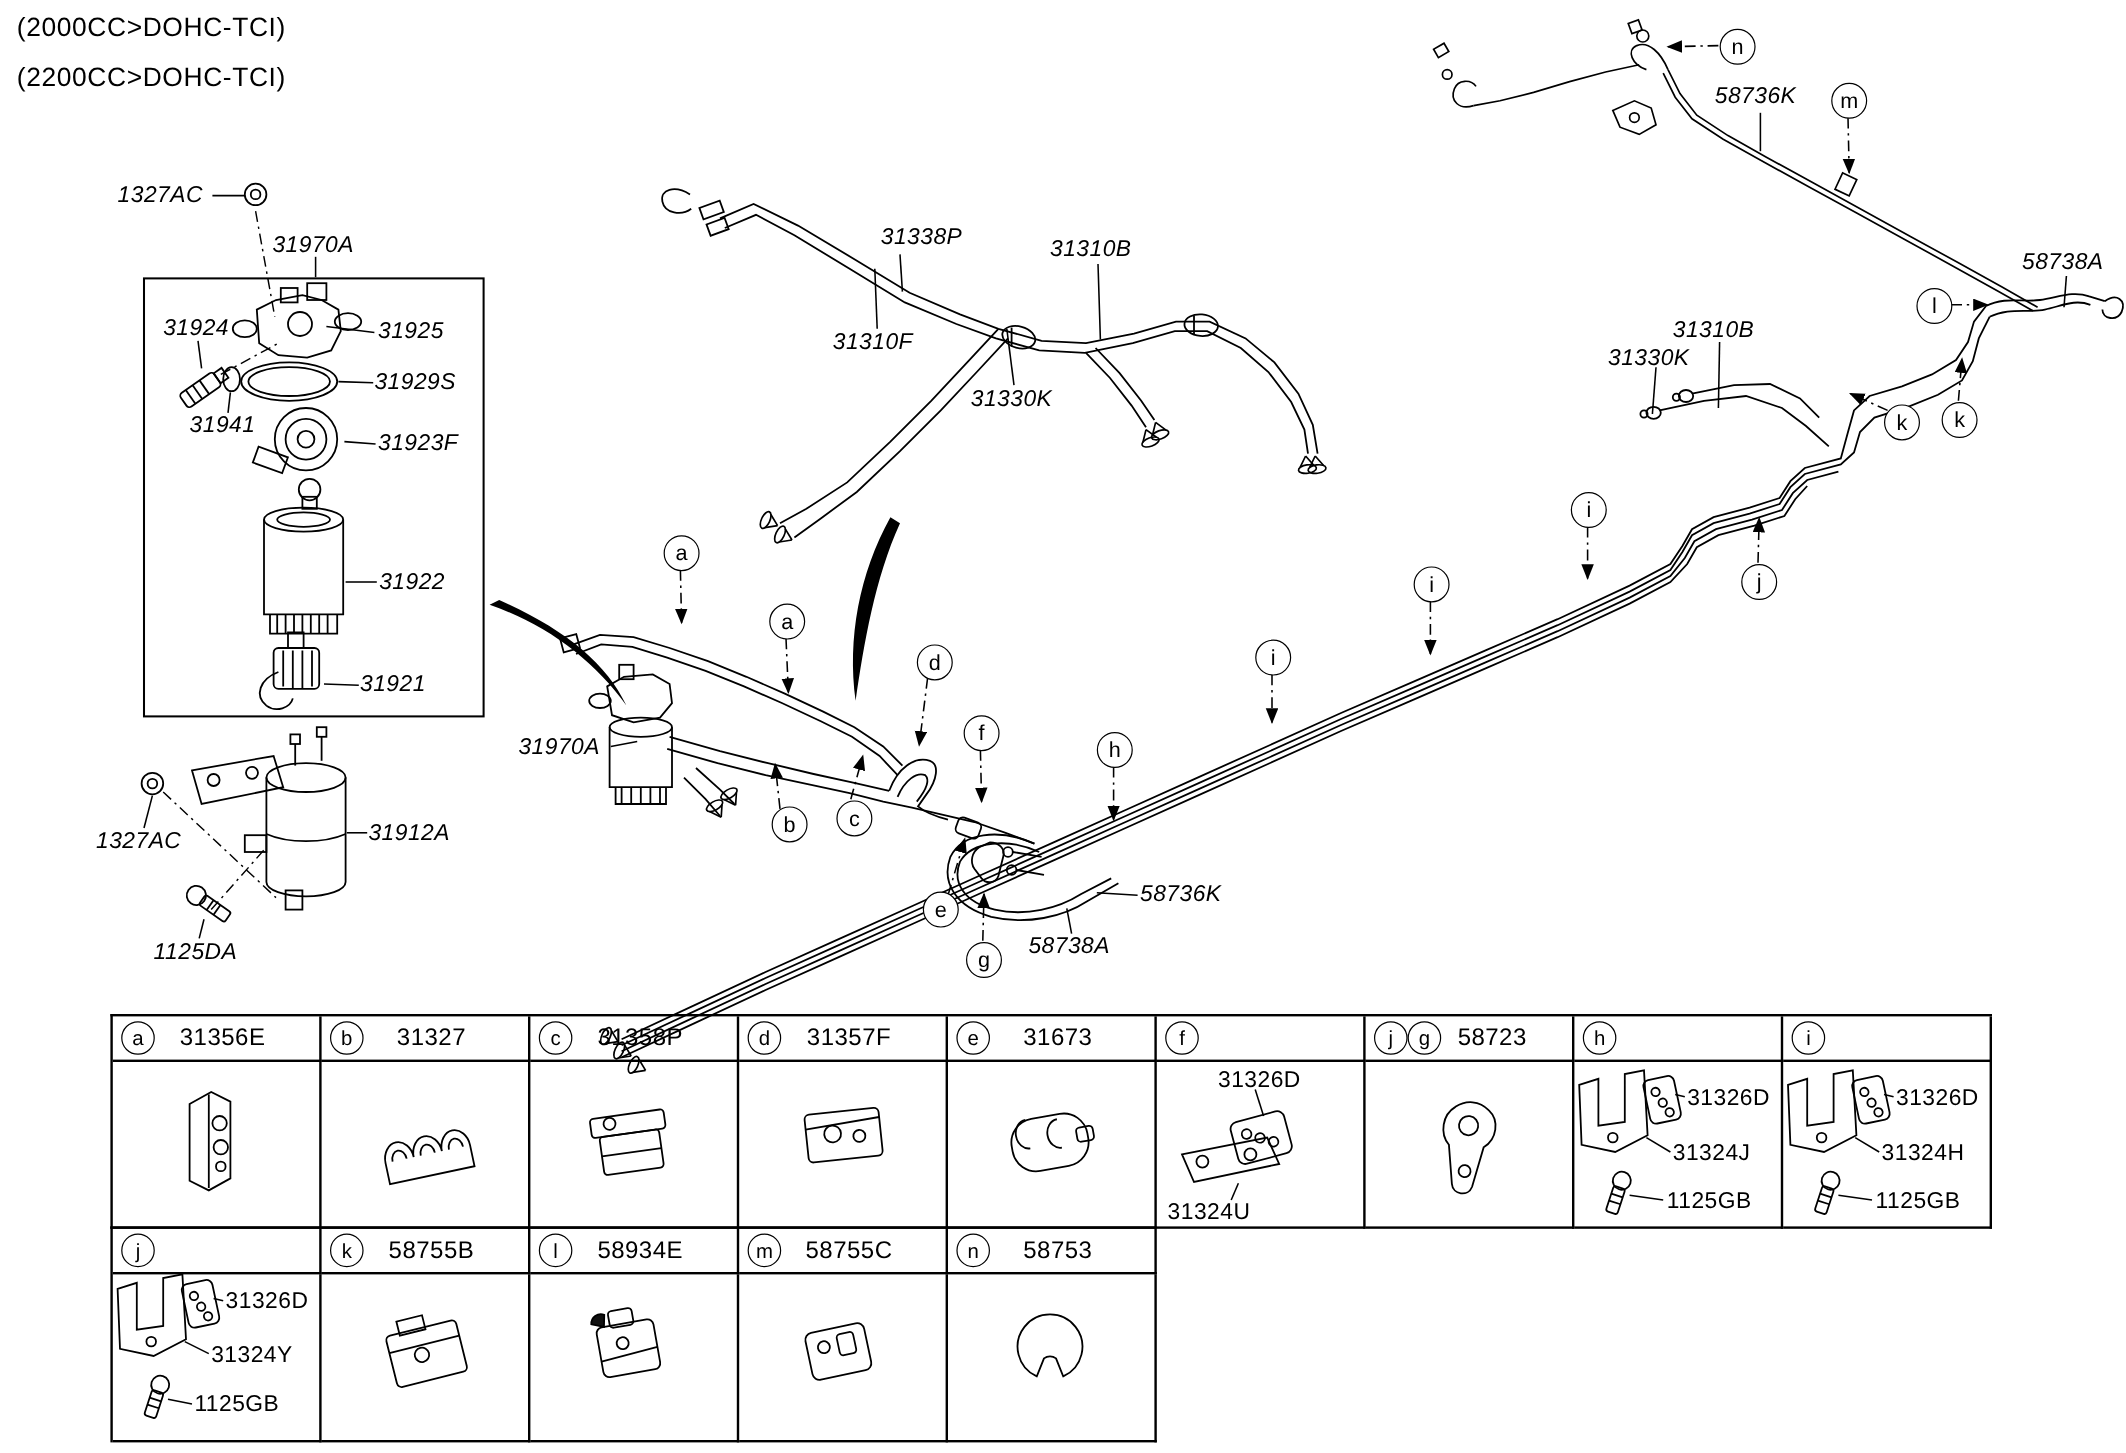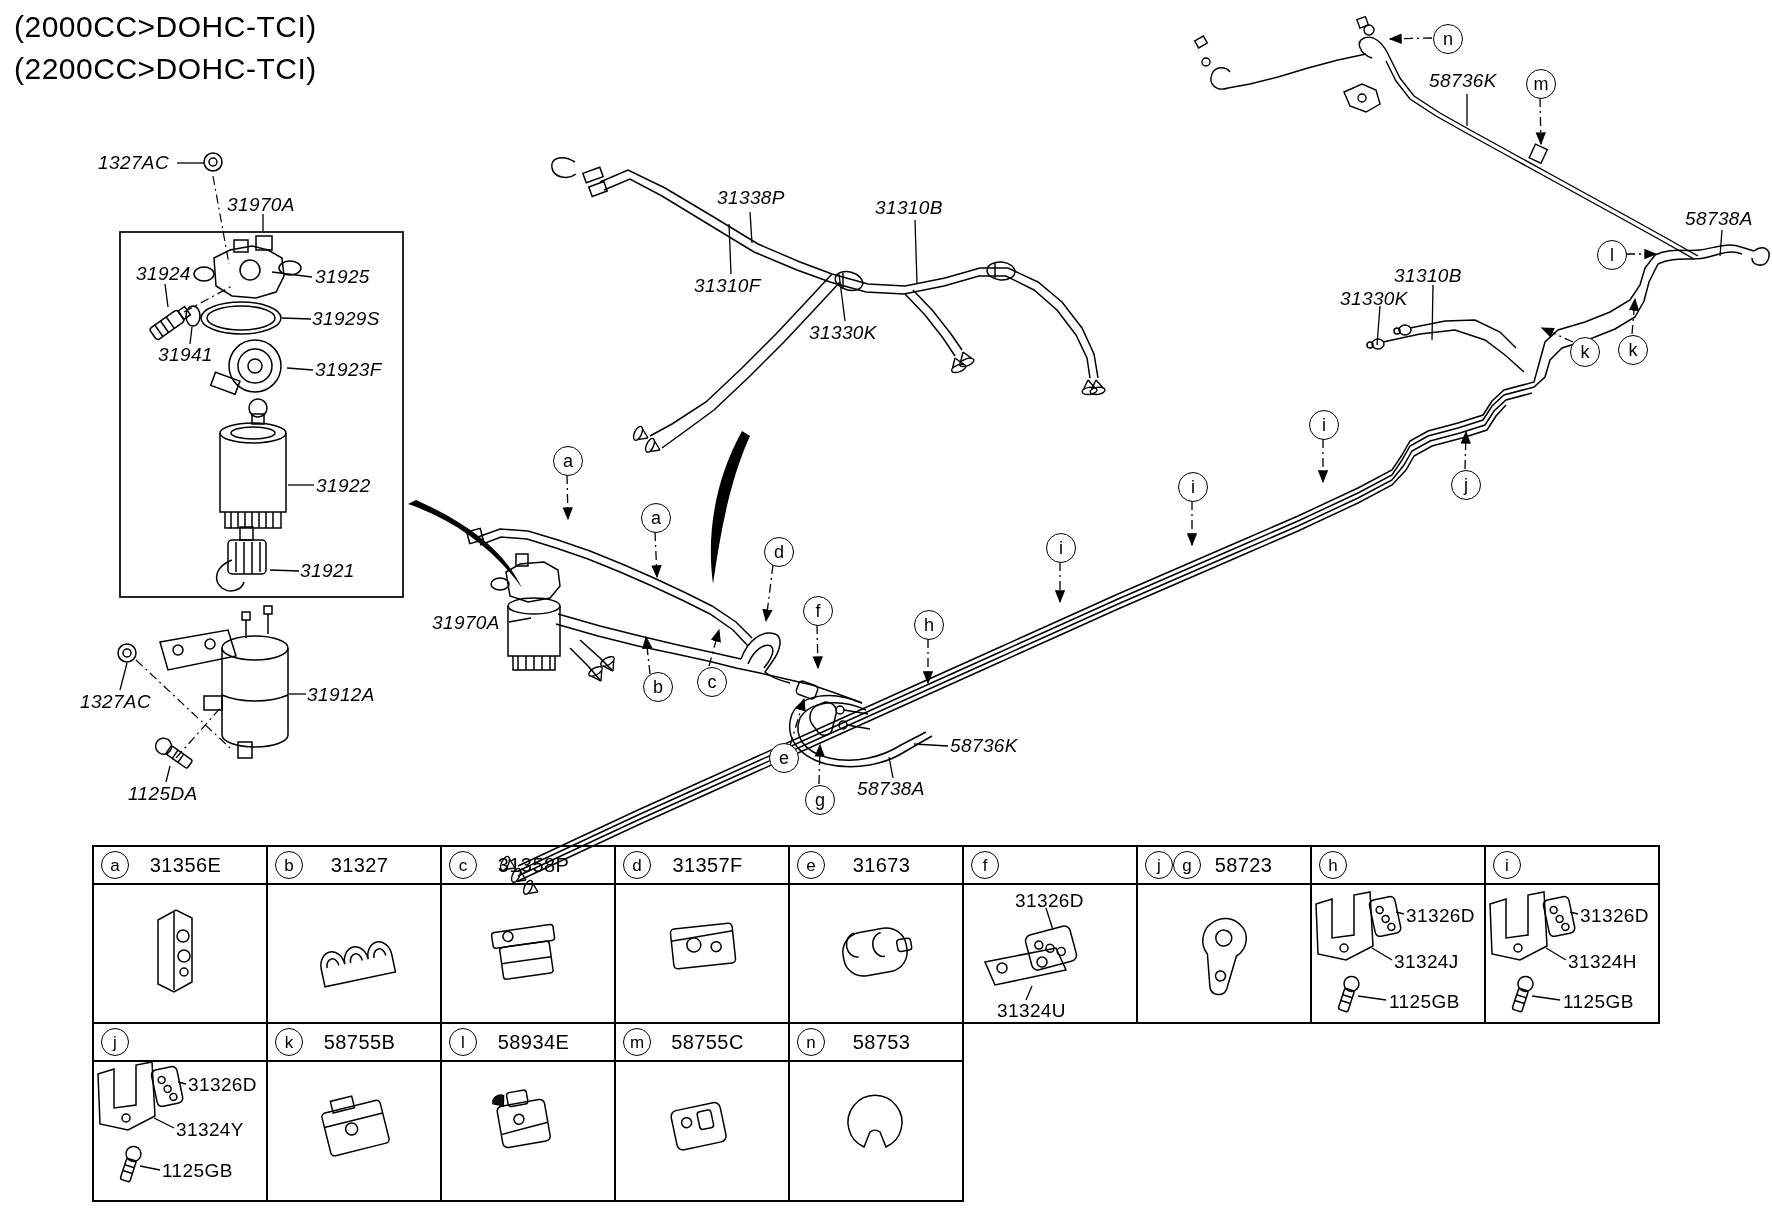--- a/index.html
+++ b/index.html
@@ -1,19 +1,19 @@
 <!DOCTYPE html>
 <html><head>
 <meta charset="utf-8">
 <style>
   html,body{margin:0;padding:0;background:#fff;}
   .page{position:relative;width:1772px;height:1211px;background:#ffffff;
         font-family:"Liberation Sans",sans-serif;color:#000;overflow:hidden;}
   svg{position:absolute;left:0;top:0;}
-  .note{position:absolute;font-size:30px;letter-spacing:.5px;white-space:nowrap;}
+  .note{position:absolute;font-size:22px;letter-spacing:.5px;white-space:nowrap;}
   .plbl{position:absolute;font-size:19px;letter-spacing:.4px;white-space:nowrap;font-style:italic;}
   .co{position:absolute;width:28px;height:28px;border:1.7px solid #000;border-radius:50%;
       background:#fff;display:flex;align-items:center;justify-content:center;
       font-size:18px;line-height:1;}
   .tbl{position:absolute;display:grid;border-top:2px solid #000;border-left:2px solid #000;}
   .cell{border-right:2px solid #000;border-bottom:2px solid #000;position:relative;background:transparent;}
   .hcell{display:flex;align-items:center;padding-left:7px;}
   .hletter{width:26px;height:26px;border:1.6px solid #000;border-radius:50%;flex:none;background:#fff;
            display:flex;align-items:center;justify-content:center;font-size:17px;line-height:1;}
   .hcode{flex:1;text-align:center;font-size:20px;letter-spacing:.4px;padding-right:24px;}
@@ -346,21 +346,21 @@
 
 <div class="plbl" style="left:315px;top:266px">31925</div>
 <div class="plbl" style="left:312px;top:308px">31929S</div>
 <div class="plbl" style="left:158px;top:344px">31941</div>
 <div class="plbl" style="left:315px;top:359px">31923F</div>
 <div class="plbl" style="left:316px;top:475px">31922</div>
 <div class="plbl" style="left:300px;top:560px">31921</div>
 <div class="plbl" style="left:307px;top:684px">31912A</div>
 <div class="plbl" style="left:80px;top:691px">1327AC</div>
 <div class="plbl" style="left:128px;top:783px">1125DA</div>
-<div class="plbl" style="left:717px;top:187px">31338P</div>
+<div class="plbl" style="left:734px;top:187px">31338P</div>
 <div class="plbl" style="left:875px;top:197px">31310B</div>
 <div class="plbl" style="left:694px;top:275px">31310F</div>
 <div class="plbl" style="left:809px;top:322px">31330K</div>
 <div class="plbl" style="left:432px;top:612px">31970A</div>
 <div class="plbl" style="left:950px;top:735px">58736K</div>
 <div class="plbl" style="left:857px;top:778px">58738A</div>
 <div class="plbl" style="left:1340px;top:288px">31330K</div>
 <div class="plbl" style="left:1394px;top:265px">31310B</div>
 <div class="plbl" style="left:1429px;top:70px">58736K</div>
 <div class="plbl" style="left:1685px;top:208px">58738A</div>
@@ -455,21 +455,21 @@
     <span class="hcode">58753</span>
   </div>
   <div class="cell"></div>
   <div class="cell"></div>
   <div class="cell"></div>
   <div class="cell"></div>
   <div class="cell"></div>
 </div>
 
 <div class="sub" style="left:1015px;top:890px">31326D</div>
-<div class="sub" style="left:997px;top:1000px">31324U</div>
+<div class="sub" style="left:973px;top:1000px">31324U</div>
 <div class="sub" style="left:1406px;top:905px">31326D</div>
 <div class="sub" style="left:1394px;top:951px">31324J</div>
 <div class="sub" style="left:1389px;top:991px">1125GB</div>
 <div class="sub" style="left:1580px;top:905px">31326D</div>
 <div class="sub" style="left:1568px;top:951px">31324H</div>
 <div class="sub" style="left:1563px;top:991px">1125GB</div>
 <div class="sub" style="left:188px;top:1074px">31326D</div>
 <div class="sub" style="left:176px;top:1119px">31324Y</div>
 <div class="sub" style="left:162px;top:1160px">1125GB</div>
 

